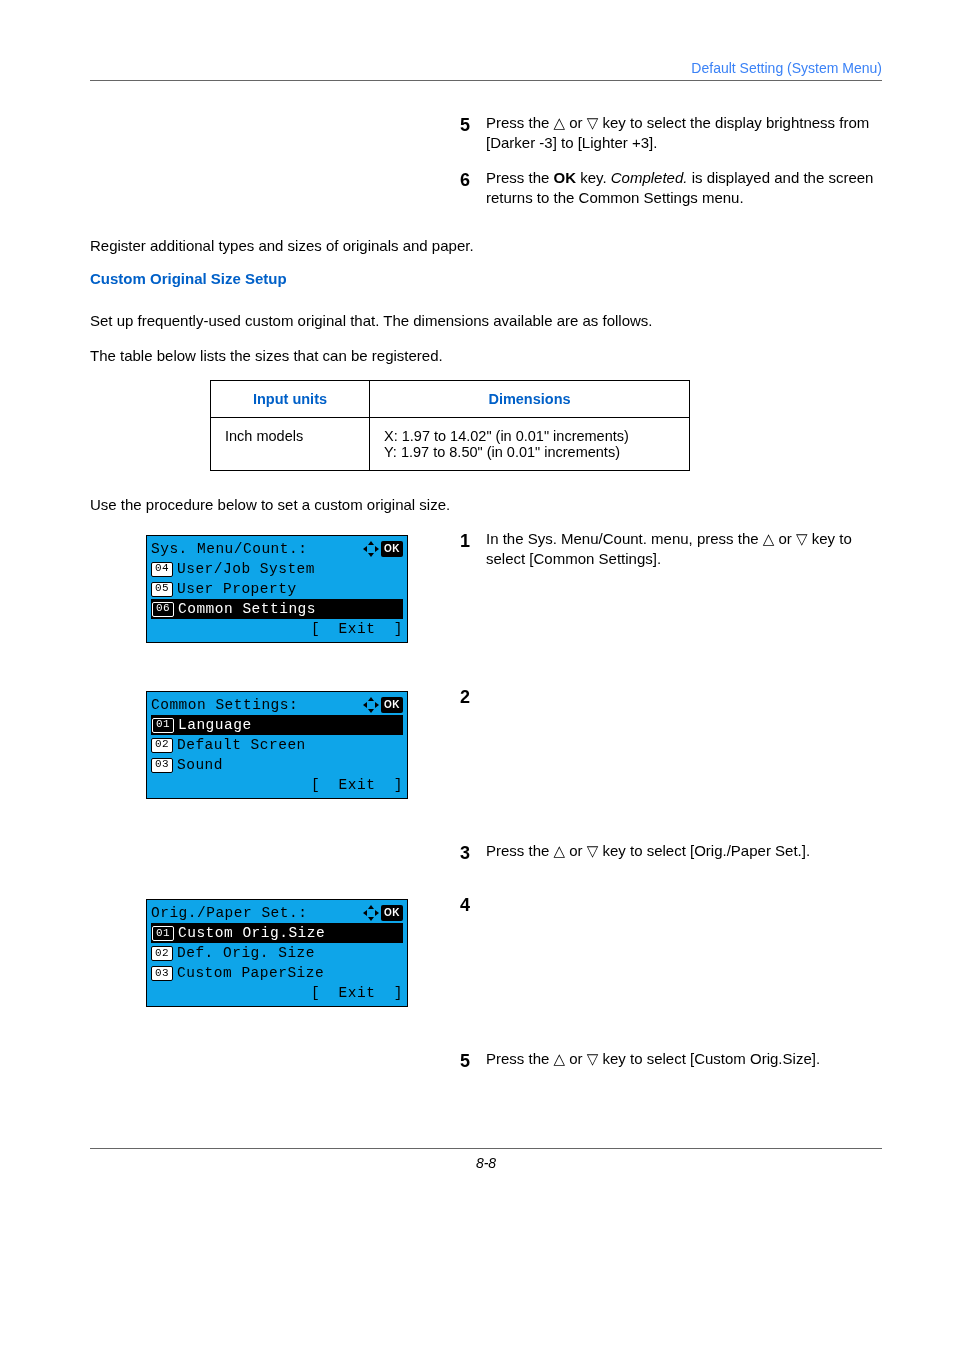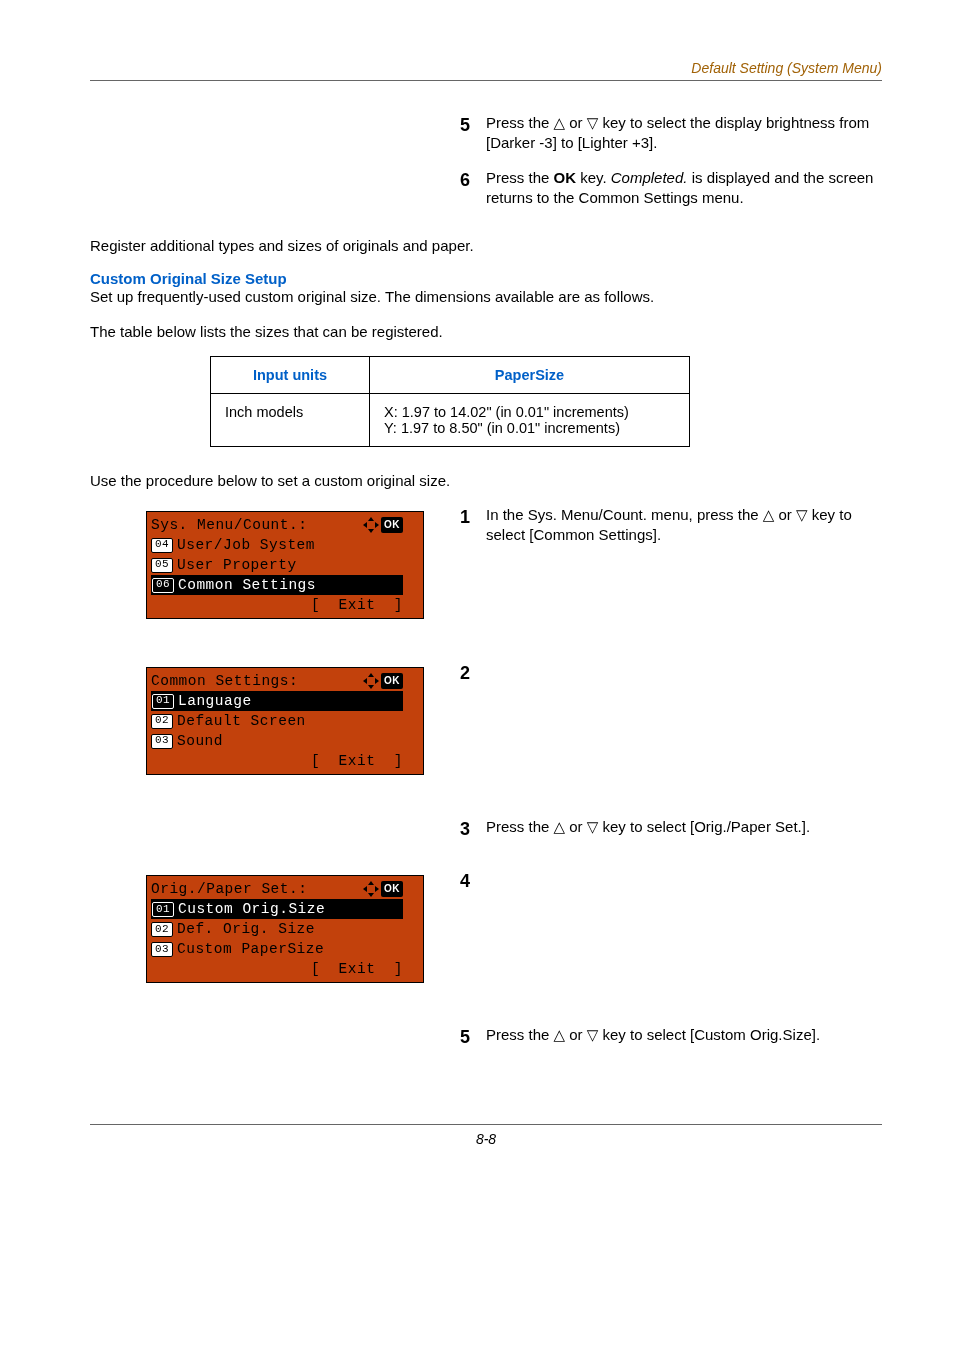--- a/index.html
+++ b/index.html
@@ -9,23 +9,22 @@
     font-family: Arial, Helvetica, sans-serif;
     font-size: 15px;
     color: #000;
     background: #fff;
   }
   .page {
     padding: 60px 72px 40px 90px;
   }
   .hdr {
     text-align: right;
-    font-style: italic;
     font-size: 14px;
-    color: #a16207;
+    color: #3b82f6;
     padding-bottom: 4px;
     margin-bottom: 28px;
   }
   .hdr-line {
     border-top: 1px solid #666;
     margin-top: 4px;
   }
   .steps-block {
     margin-left: 370px;
     margin-bottom: 28px;
@@ -57,21 +56,21 @@
   }
   p.body {
     margin: 0 0 14px 0;
     line-height: 1.35;
   }
   .subhead {
     color: #0060c8;
     font-weight: bold;
     font-family: Arial, Helvetica, sans-serif;
     font-size: 15px;
-    margin: 6px 0 0 0;
+    margin: 6px 0 24px 0;
   }
   table.dim {
     border-collapse: collapse;
     margin: 6px 16px 24px 120px;
     width: 480px;
   }
   table.dim th, table.dim td {
     border: 1px solid #000;
     padding: 10px 14px;
     text-align: left;
@@ -95,22 +94,22 @@
     flex-shrink: 0;
   }
   .lcd {
     margin: 6px 13px 28px 56px;
     border: 1.5px solid #000;
     width: 252px;
     font-family: "Courier New", monospace;
     font-size: 14.5px;
     line-height: 1.4;
     letter-spacing: 0.5px;
-    padding: 3px 20px 3px 4px;
-    background: #c2410c;
+    padding: 3px 4px 3px 4px;
+    background: #0ea5e9;
   }
   .lcd .row {
     white-space: pre;
     display: flex;
     align-items: center;
     height: 20px;
   }
   .lcd .sel {
     background: #000;
     color: #fff;
@@ -200,28 +199,28 @@
     <div class="step">
       <div class="step-num">6</div>
       <div class="step-text">
         <span>Press the </span><b>OK</b><span> key. </span><i>Completed.</i><span> is displayed and the screen returns to the Common Settings menu.</span>
       </div>
     </div>
   </div>
 
   <p class="body">Register additional types and sizes of originals and paper.</p>
   <div class="subhead">Custom Original Size Setup</div>
-  <p class="body">Set up frequently-used custom original size. The dimensions available are as follows.</p>
+  <p class="body">Set up frequently-used custom original that. The dimensions available are as follows.</p>
   <p class="body">The table below lists the sizes that can be registered.</p>
 
   <table class="dim">
     <tbody>
         <tr>
       <th class="col-units">Input units</th>
-      <th>PaperSize</th>
+      <th>Dimensions</th>
     </tr>
     <tr>
       <td>Inch models</td>
       <td style="white-space:pre-line">X: 1.97 to 14.02" (in 0.01" increments)
 Y: 1.97 to 8.50" (in 0.01" increments)</td>
     </tr>
   </tbody>
     </table>
 
   <p class="body">Use the procedure below to set a custom original size.</p>

